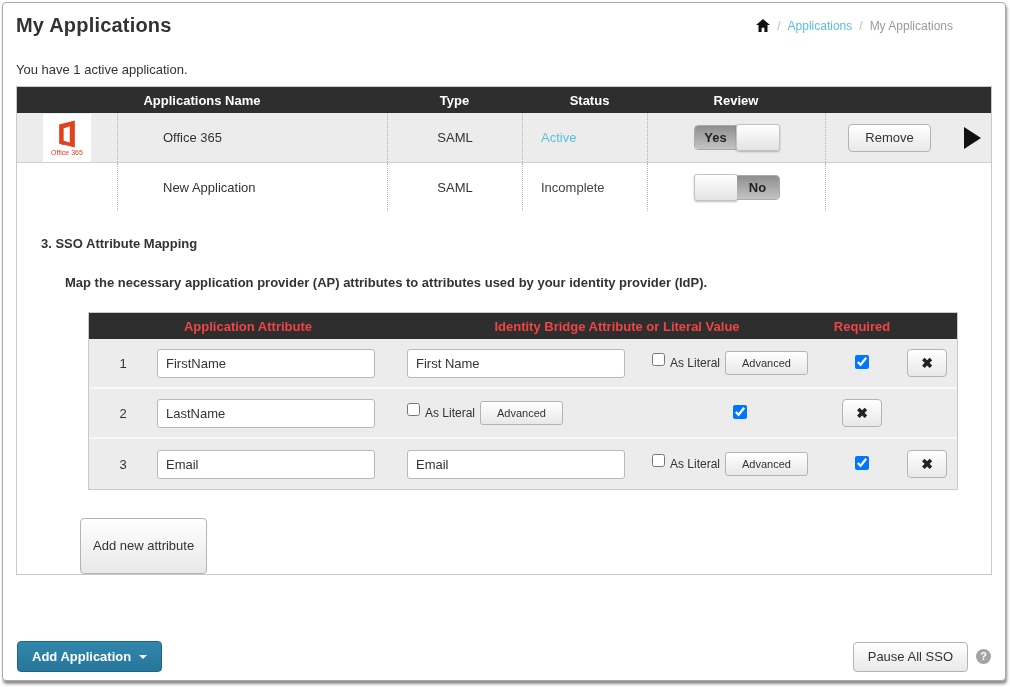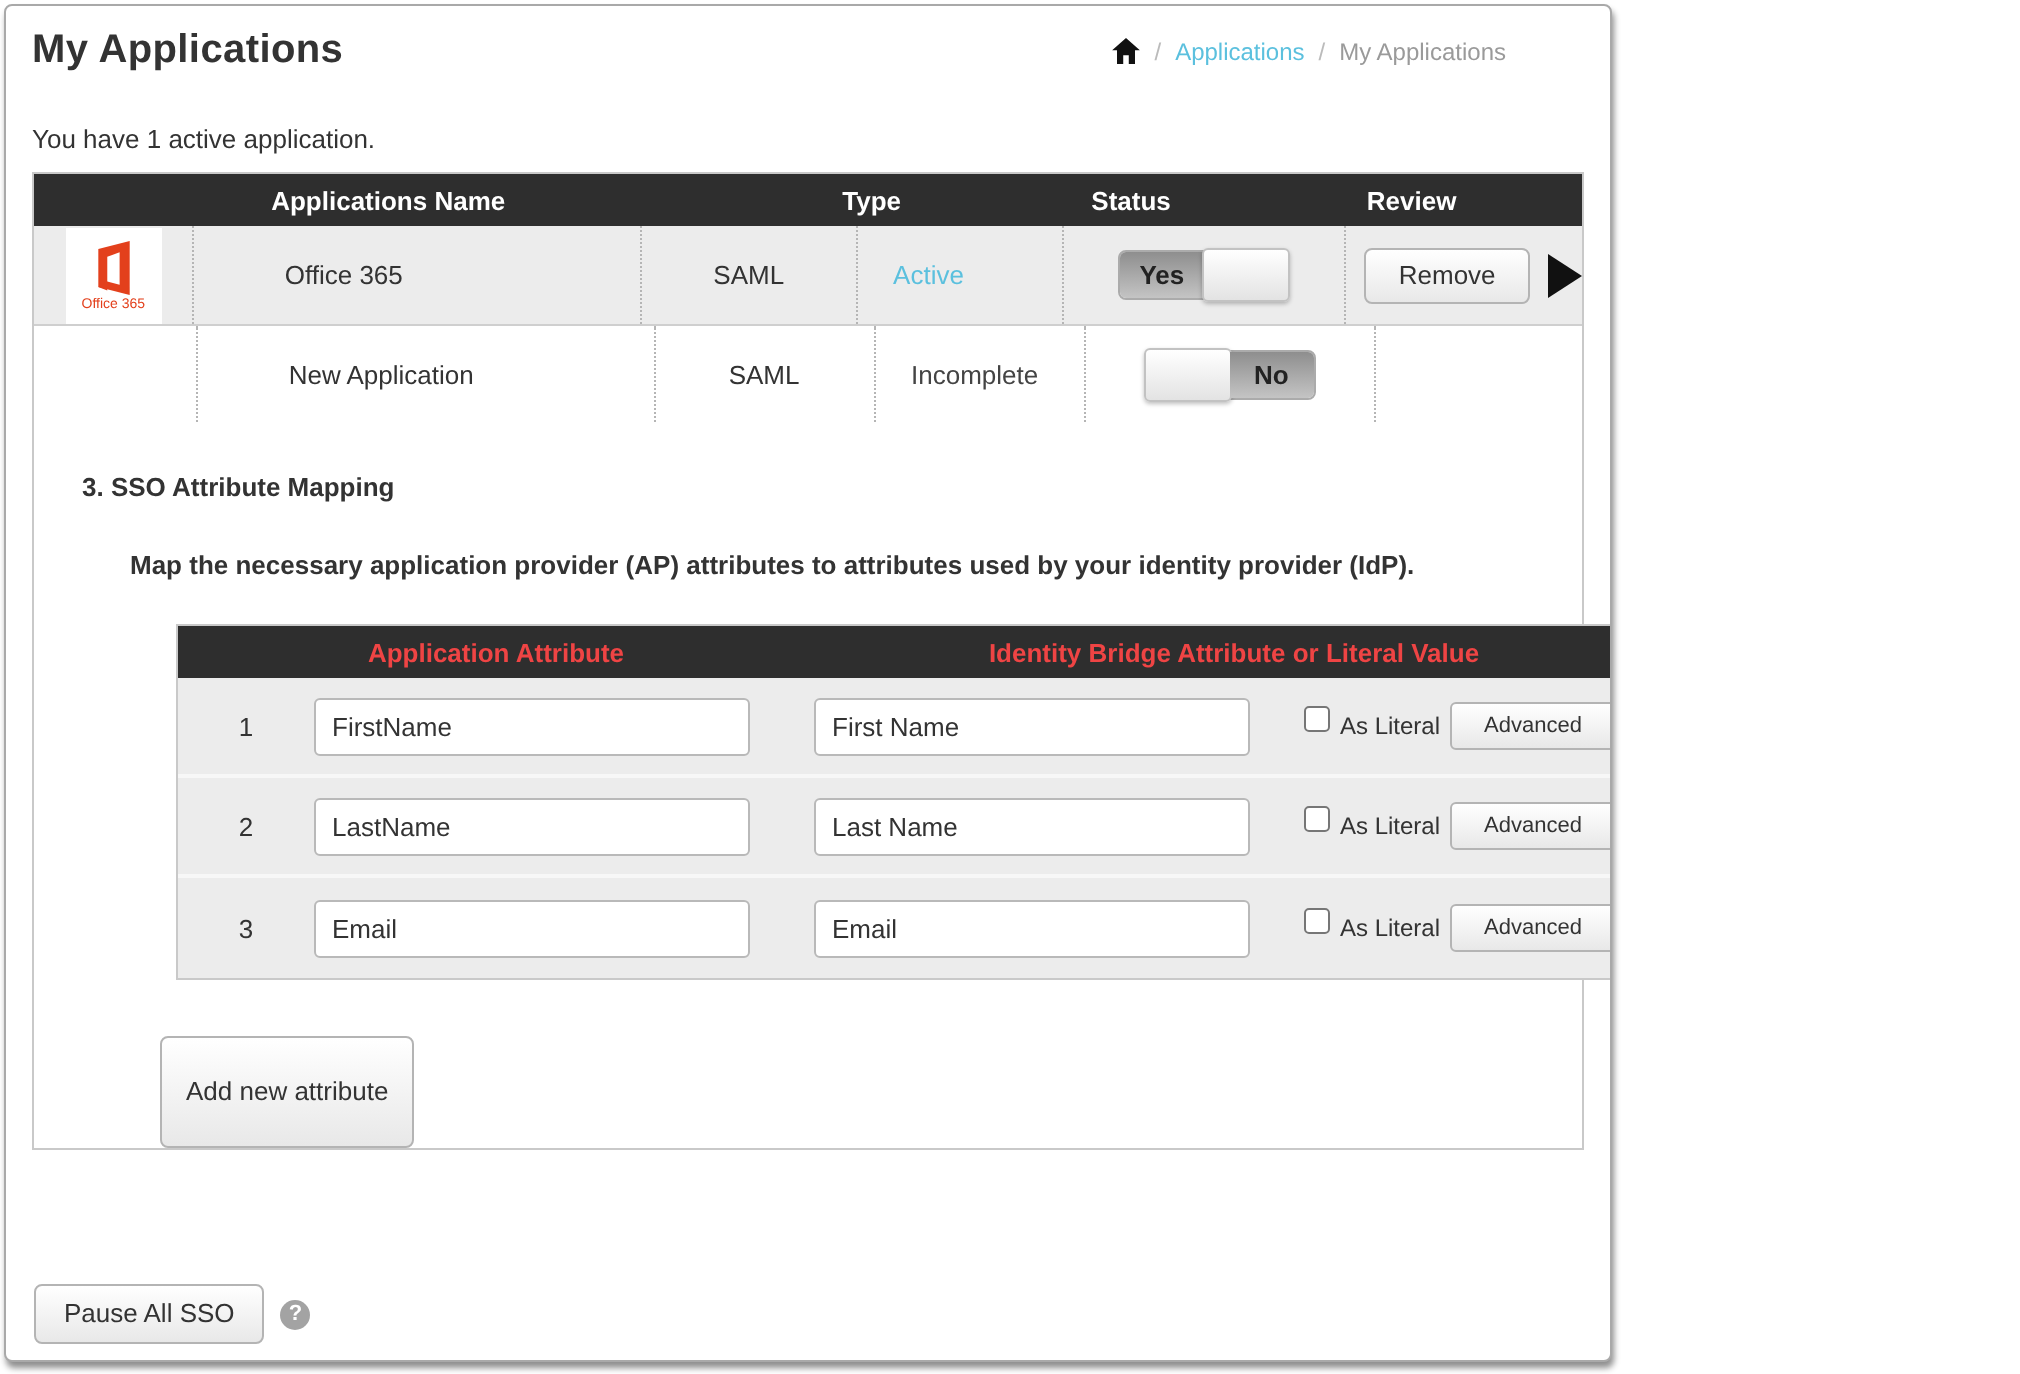--- a/index.html
+++ b/index.html
@@ -1,21 +1,21 @@
 <!DOCTYPE html>
 <html><head>
 <meta charset="utf-8">
 <style>
   * { margin:0; padding:0; box-sizing:border-box; }
   html,body { background:#fff; font-family:"Liberation Sans", sans-serif; }
   body { width:1010px; height:687px; overflow:hidden; }
 
   .frame {
     position:relative;
-    width:804px; height:679px;
+    width:1004px; height:679px;
     margin:2px 0 0 2px;
     border:1px solid #a9a9a9;
     border-radius:4px;
     box-shadow:1px 3px 3px #8f8f8f;
     background:#fff;
     overflow:hidden;
   }
 
   
   .page-header { position:relative; padding:11px 14px 0 13px; }
@@ -275,21 +275,20 @@
           <span class="literal-label">As Literal</span>
           <button class="btn btn-advanced">Advanced</button>
         </div>
         <div class="mr-required"><input type="checkbox" checked="" style=""></div>
         <div class="mr-remove"><button class="btn btn-x">✖</button></div>
       </div>
 
       <div class="map-row">
         <div class="mr-index">2</div>
         <div><input type="text" value="LastName" style=""></div>
-        <div><input type="text" value="Last Name" style=""></div>
         <div class="mr-literal">
           <input type="checkbox" style="">
           <span class="literal-label">As Literal</span>
           <button class="btn btn-advanced">Advanced</button>
         </div>
         <div class="mr-required"><input type="checkbox" checked="" style=""></div>
         <div class="mr-remove"><button class="btn btn-x">✖</button></div>
       </div>
 
       <div class="map-row">
@@ -307,19 +306,23 @@
     </div>
 
     <div class="add-attr-wrap">
       <button class="btn">Add new attribute</button>
     </div>
 
 
   </div>
 
   <div class="bottom-bar">
+    <button class="btn-teal">
+      <span>Add Application</span>
+      <span class="caret-down"></span>
+    </button>
     <div class="bottom-right">
       <button class="btn btn-pause">Pause All SSO</button>
       <span class="help-circle">?</span>
     </div>
   </div>
 
 </div>
 
 </body></html>

